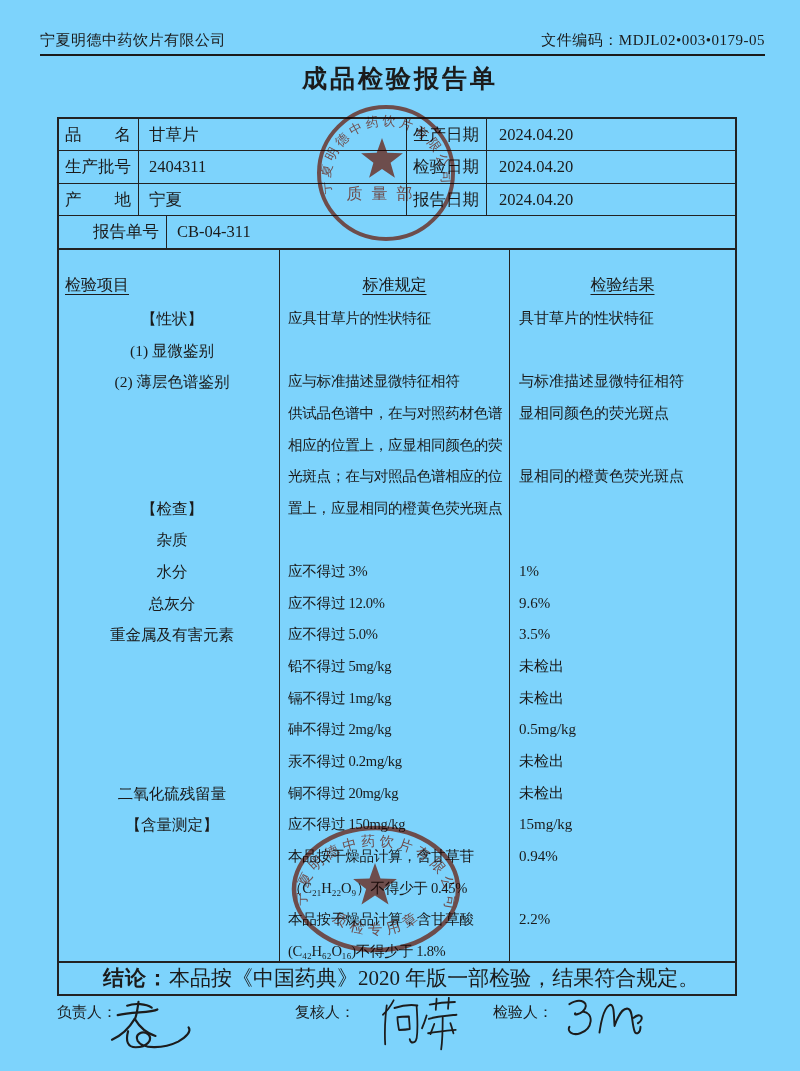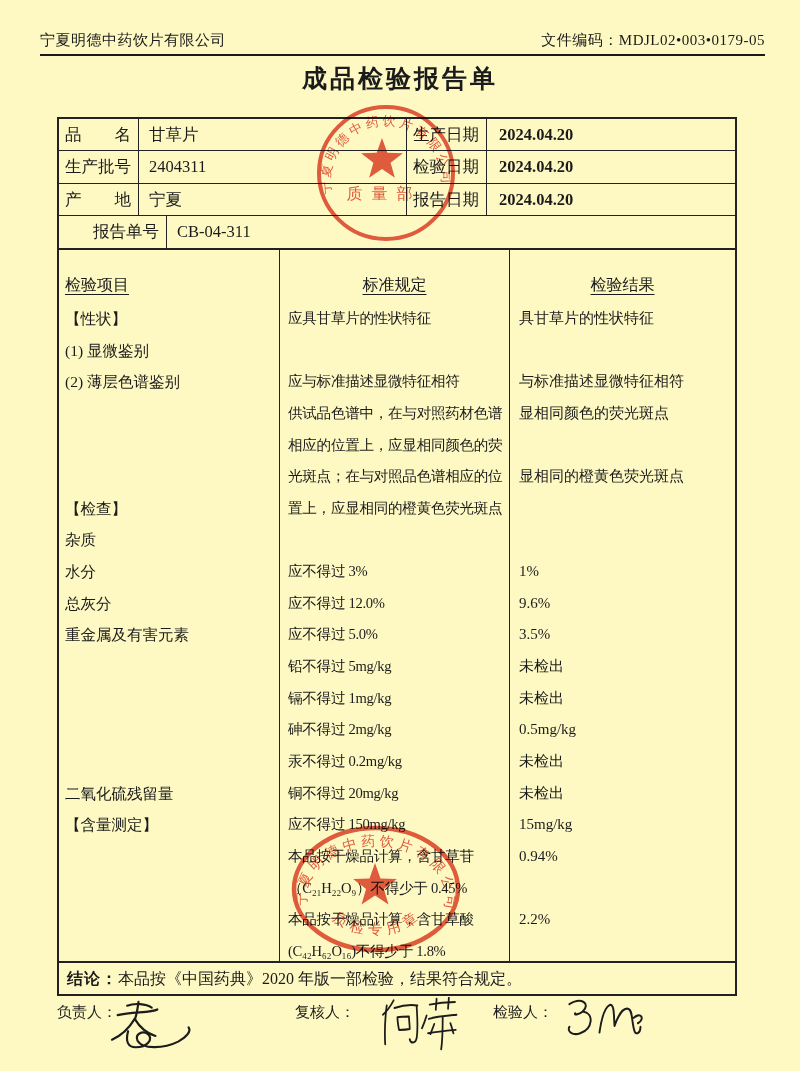--- a/index.html
+++ b/index.html
@@ -1,51 +1,51 @@
 <!DOCTYPE html>
 <html><head>
 <meta charset="utf-8">
 <style>
   html,body{margin:0;padding:0;background:#ffffff;}
-  .page{position:relative;width:800px;height:1071px;background:#fef9c3;overflow:hidden;
+  .page{position:relative;width:800px;height:1071px;background:#7dd3fc;overflow:hidden;
         font-family:"Liberation Serif","DejaVu Serif",serif;color:#1b1b1b;}
   
   .hdr-company{position:absolute;left:40px;top:31px;font-size:15px;letter-spacing:.5px;}
   .hdr-code{position:absolute;right:35px;top:31px;font-size:15px;letter-spacing:.5px;}
   .hdr-rule{position:absolute;left:40px;right:35px;top:54px;border-top:2.2px solid #1a1a1a;}
   .title{position:absolute;left:0;right:0;top:62px;text-align:center;
          font-size:25px;font-weight:bold;letter-spacing:3px;}
   
   .info-table{position:absolute;left:57px;top:117px;width:680px;box-sizing:border-box;
               border:2px solid #222;}
   .irow{display:flex;height:31.4px;border-bottom:1.2px solid #222;}
   .irow:last-child{border-bottom:none;padding-left:28px;}
   .icell{box-sizing:border-box;line-height:31.4px;font-size:16.5px;white-space:nowrap;overflow:hidden;}
   .ilab{width:80px;border-right:1.2px solid #222;padding-left:6px;}
   .ival{width:268px;border-right:1.2px solid #222;padding-left:10px;}
   .ilab2{width:80px;border-right:1.2px solid #222;padding-left:6px;}
-  .ival2{flex:1;padding-left:12px;font-weight:bold;}
+  .ival2{flex:1;padding-left:12px;}
   .ivalwide{flex:1;padding-left:10px;}
   
   .main-table{position:absolute;left:57px;top:250px;width:680px;box-sizing:border-box;
               border:2px solid #222;border-top:none;}
   .cols{display:flex;height:711px;}
   .col{box-sizing:border-box;}
-  .col1{width:221px;border-right:1.4px solid #222;}
+  .col1{width:221px;border-right:1.4px solid #222;text-align:center;}
   .col2{width:230px;border-right:1.4px solid #222;}
   .col3{flex:1;}
   .col-header{height:46px;display:flex;align-items:flex-end;justify-content:center;
               padding-bottom:7px;font-size:16px;text-decoration:underline;text-underline-offset:4px;}
   .col1 .col-header{justify-content:flex-start;padding-left:6px;}
   .line{height:31.65px;line-height:31.65px;white-space:nowrap;}
   .l1{font-size:15.5px;padding-left:6px;}
   .l2{font-size:14.6px;padding-left:8px;letter-spacing:-0.3px;}
   .l3{font-size:15px;padding-left:9px;}
   .concl{height:31px;border-top:2px solid #222;line-height:31px;padding-left:8px;
-         font-size:16px;white-space:nowrap;}
+         font-size:21px;white-space:nowrap;text-align:center;}
   .concl b{letter-spacing:1px;}
   
   .sig-label{position:absolute;font-size:15px;}
   .sig-svg{position:absolute;}
   .sig-svg path{fill:none;stroke:#1c1c1c;stroke-width:2.3;stroke-linecap:round;stroke-linejoin:round;}
   
   .stamp{position:absolute;mix-blend-mode:multiply;opacity:.92;pointer-events:none;}
   .stamp text{font-family:"Liberation Serif","DejaVu Serif",serif;}
 </style>
 </head>

